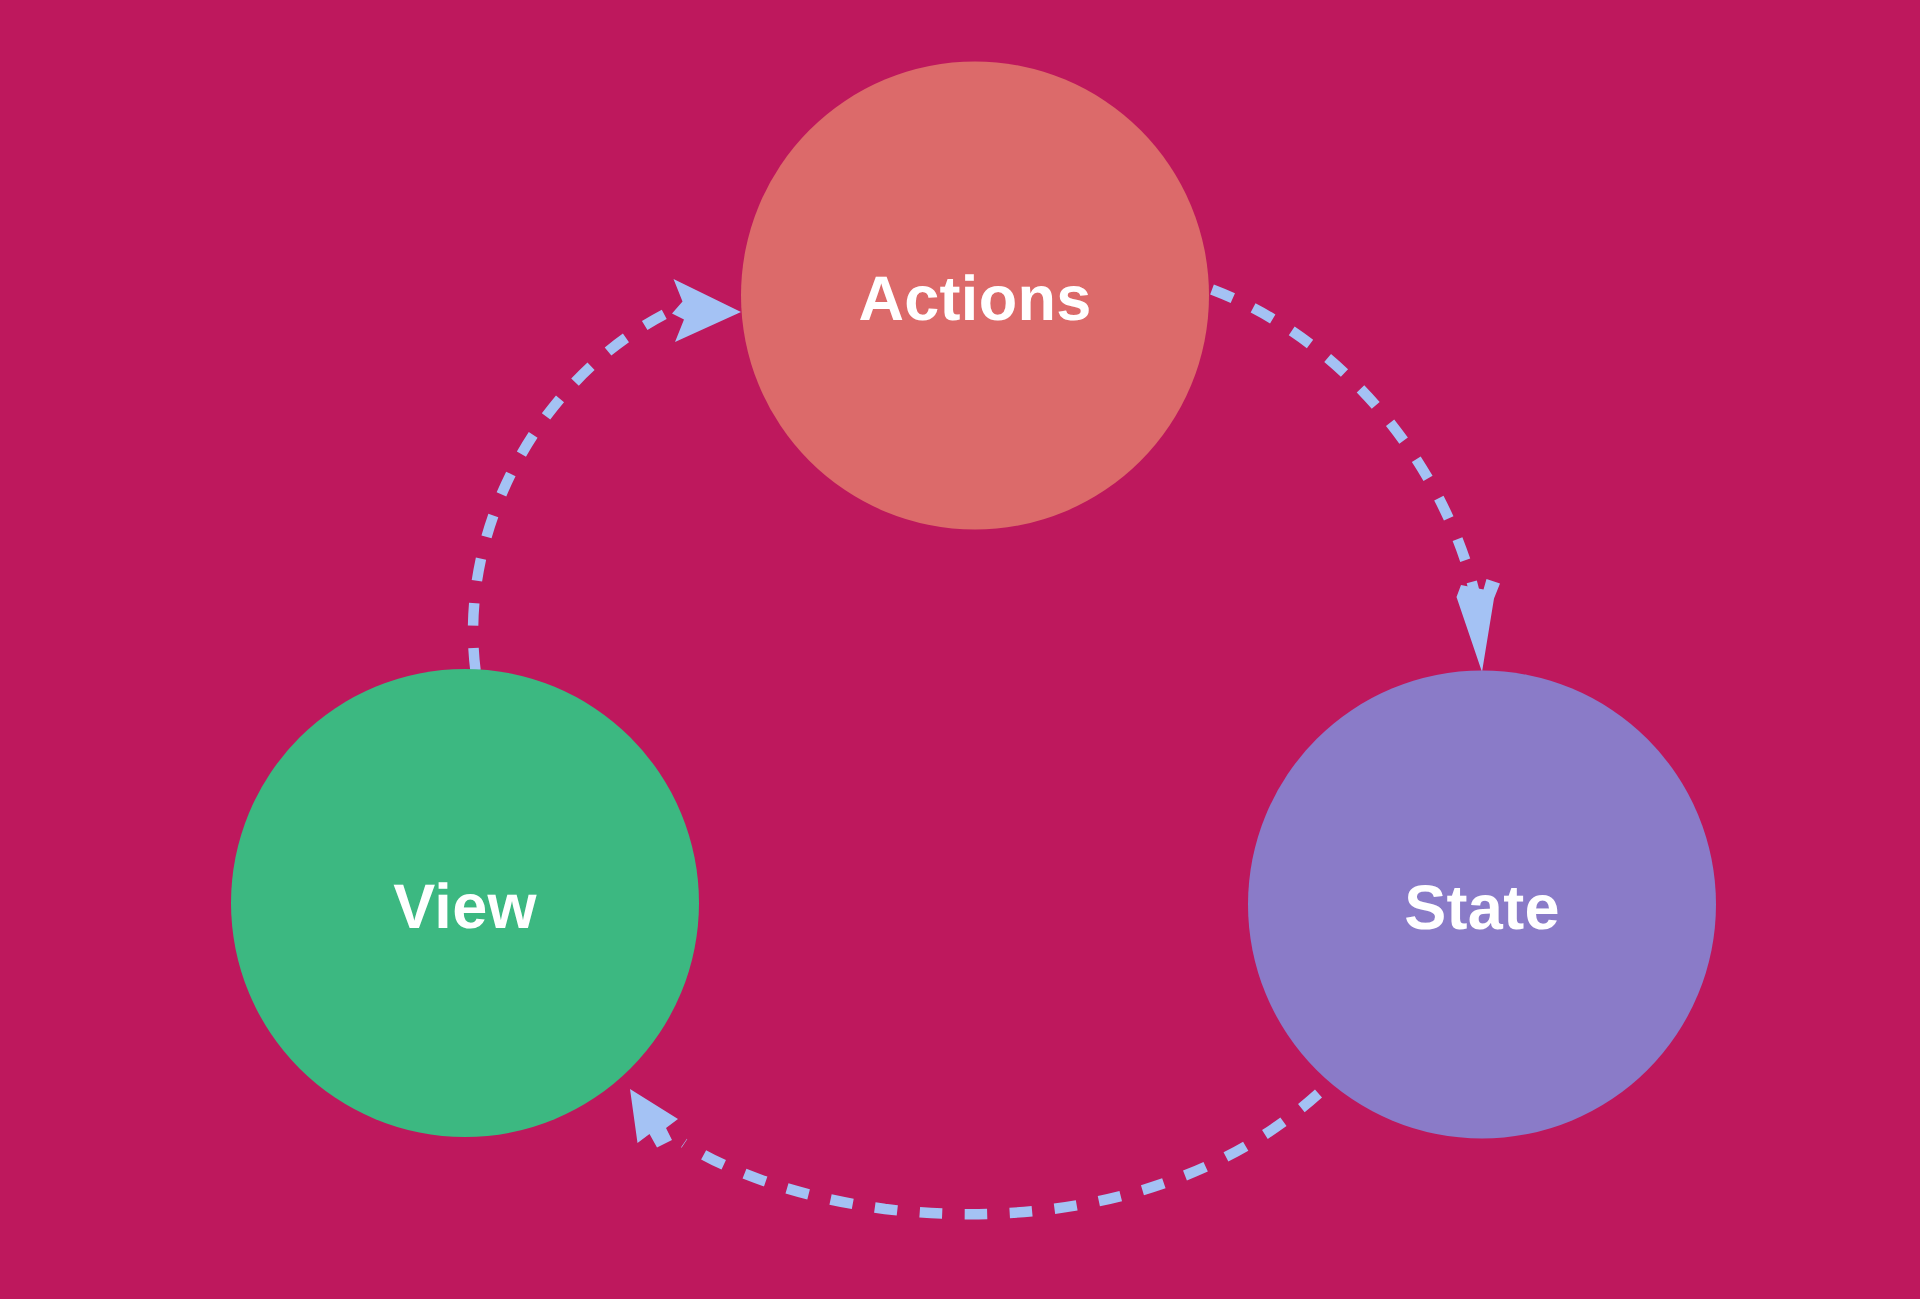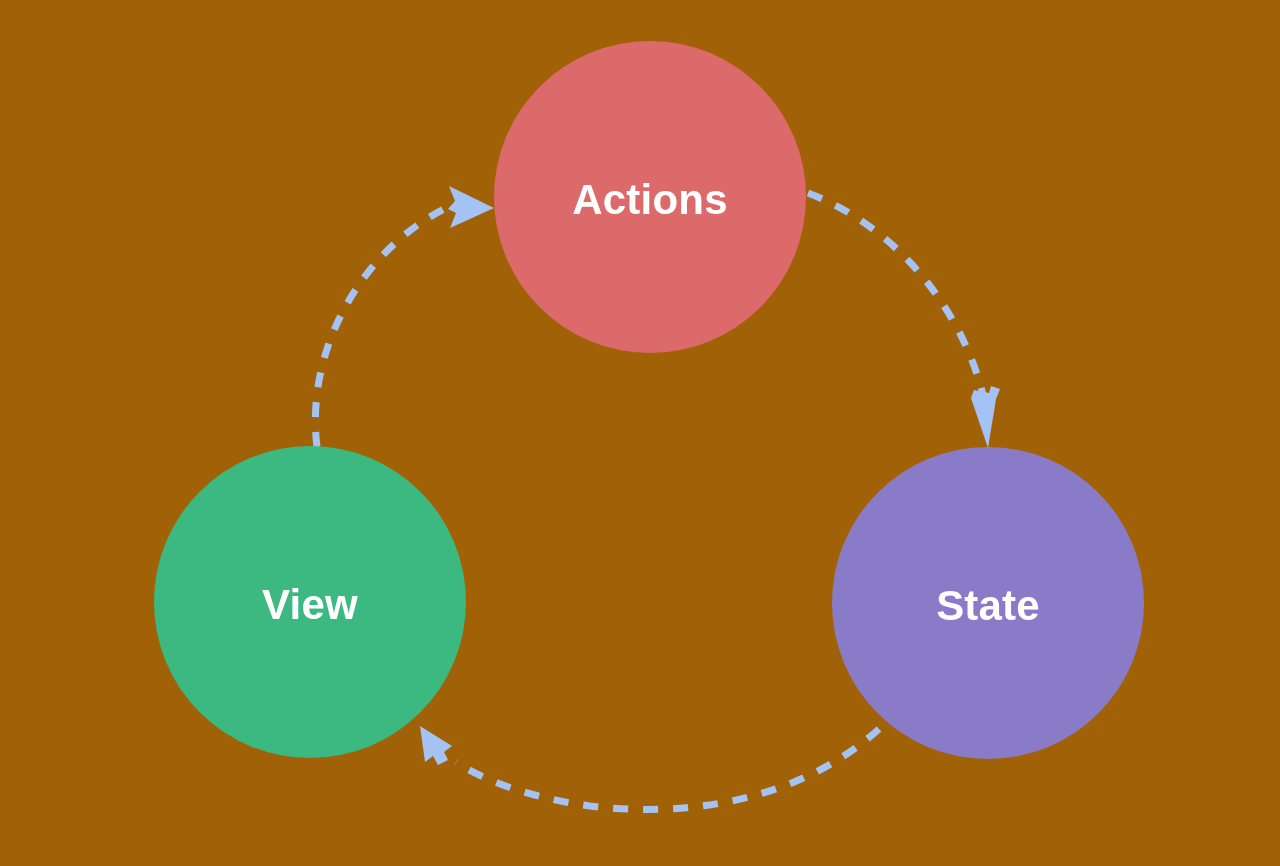--- a/index.html
+++ b/index.html
@@ -39,21 +39,21 @@
     paint-order: stroke;
   }
   .flow-arc {
     fill: none;
     stroke-linecap: butt;
   }
 </style>
 </head>
 <body style="background: rgb(255, 255, 255);">
 
-<div id="diagram-root" style="background: #a16207;">
+<div id="diagram-root" style="background: #be185d;">
 
   <svg id="diagram-svg" viewBox="0 0 1280 866" xmlns="http://www.w3.org/2000/svg">
 
     <g>
 
       <g>
         <path class="flow-arc" d="M 317,447 C 305,352 360,248 452,205" stroke="#a4c2f4" stroke-width="7" stroke-dasharray="15 15"></path>
 
         <path fill="#a4c2f4" d="M 449,186 L 494,208 L 450,228 L 456,213 L 448,209 L 455,201 Z"></path>
       </g>

